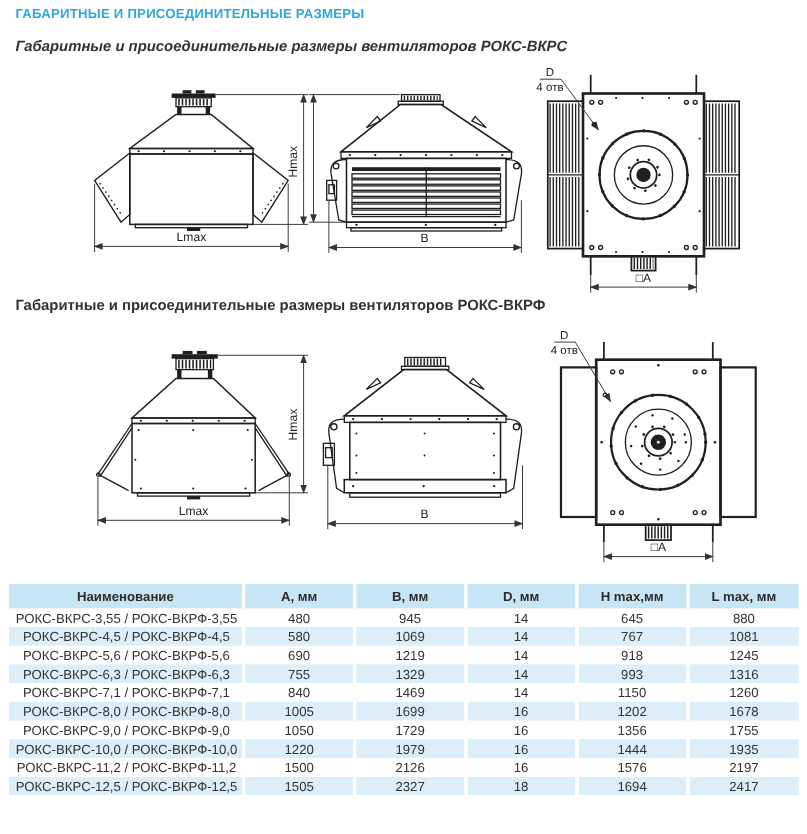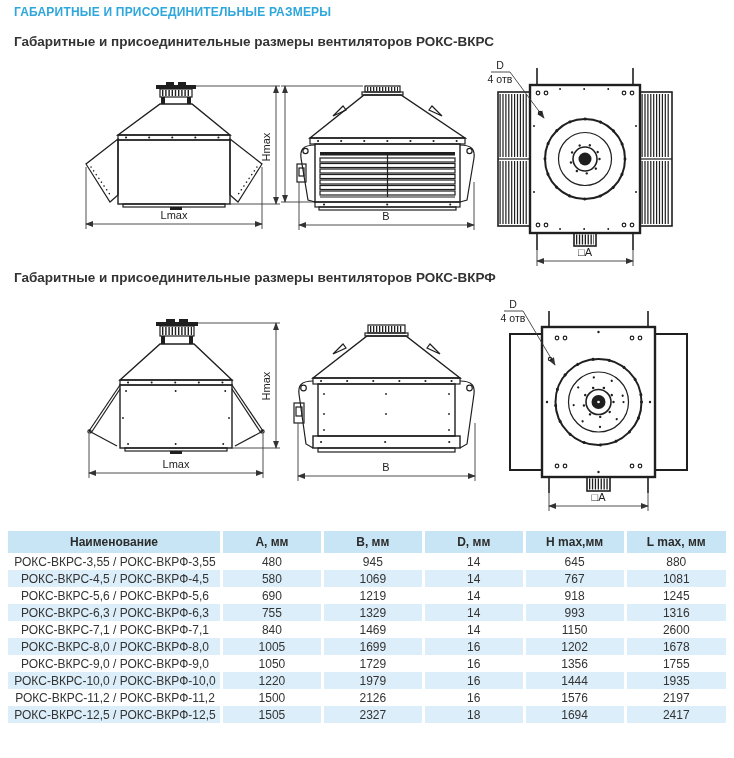--- a/index.html
+++ b/index.html
@@ -1,21 +1,21 @@
 <!DOCTYPE html>
 <html><head>
 <meta charset="utf-8">
 <style>
   html,body{margin:0;padding:0;background:#fff;}
   body{width:734px;height:758px;position:relative;overflow:hidden;
        font-family:"Liberation Sans",sans-serif;}
   .page-title{position:absolute;left:14px;top:5px;margin:0;
        font-size:12px;font-weight:bold;letter-spacing:.2px;color:#2ea7dc;}
   .sub{position:absolute;left:14px;margin:0;font-size:13.5px;font-weight:bold;color:#333;}
-  .sub.s1{top:34px;}
+  .sub.s1{top:34px;font-style:italic;}
   .sub.s2{top:270px;}
   svg.drw{position:absolute;overflow:visible;}
   
   .s{fill:none;stroke:#1f1f1f;stroke-width:1.2;}
   .s14{stroke-width:1.4;}
   .s16{stroke-width:1.6;}
   .s2{stroke-width:2;}
   .s24{stroke-width:2.4;}
   .f{fill:#1f1f1f;stroke:none;}
   .d{fill:none;stroke:#3a3a3a;stroke-width:.9;}
@@ -337,21 +337,21 @@
           <td>14</td>
           <td>993</td>
           <td>1316</td>
         </tr>
         <tr>
           <td>РОКС-ВКРС-7,1 / РОКС-ВКРФ-7,1</td>
           <td>840</td>
           <td>1469</td>
           <td>14</td>
           <td>1150</td>
-          <td>2600</td>
+          <td>1260</td>
         </tr>
         <tr>
           <td>РОКС-ВКРС-8,0 / РОКС-ВКРФ-8,0</td>
           <td>1005</td>
           <td>1699</td>
           <td>16</td>
           <td>1202</td>
           <td>1678</td>
         </tr>
         <tr>

